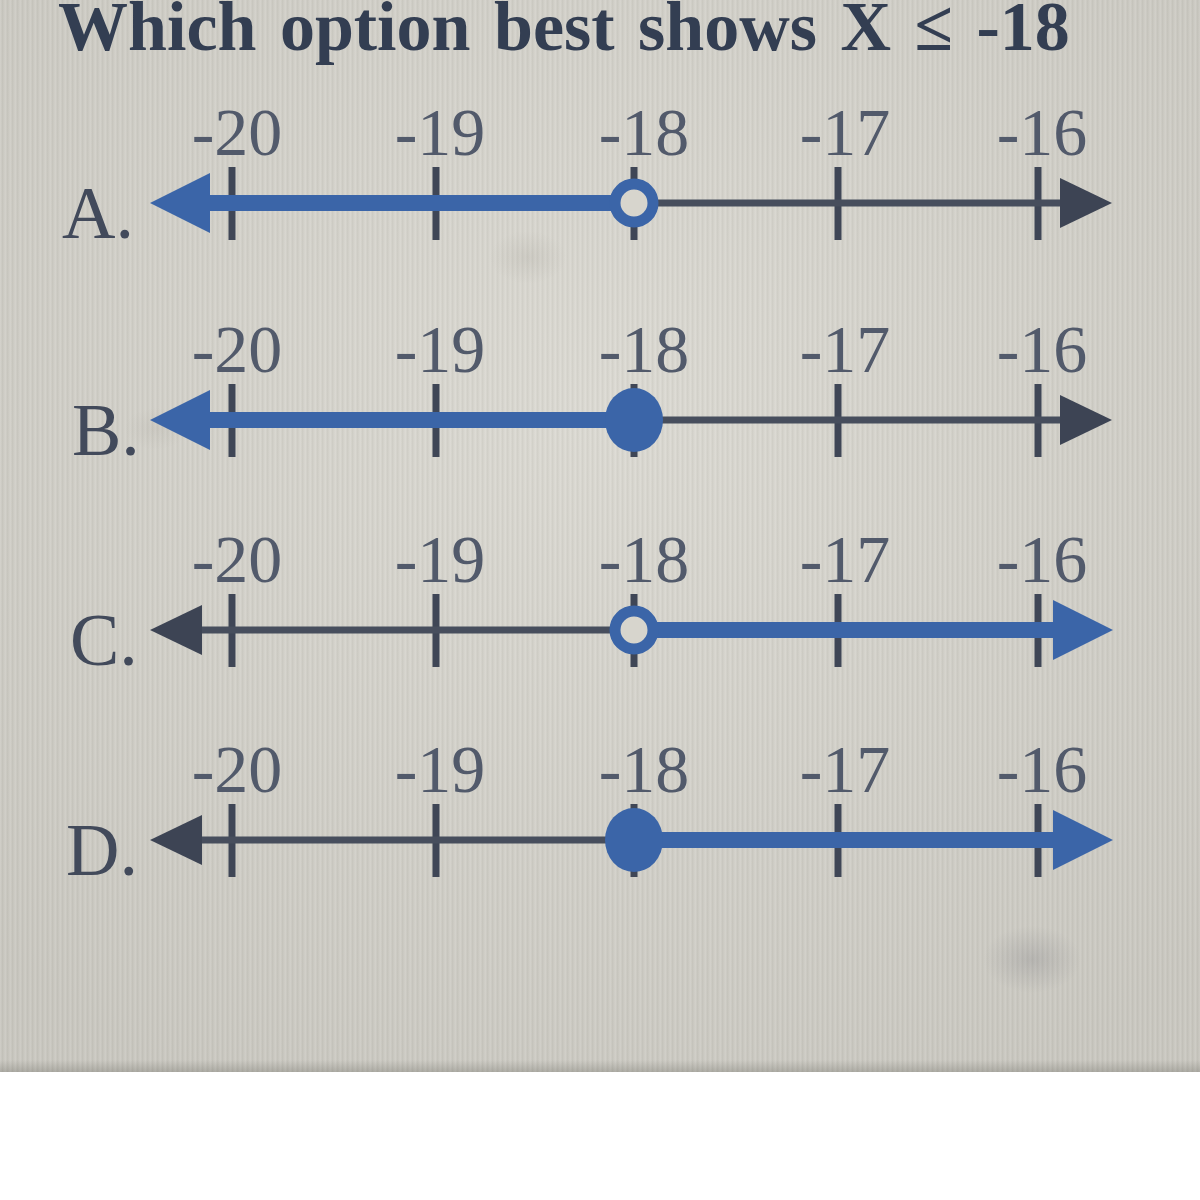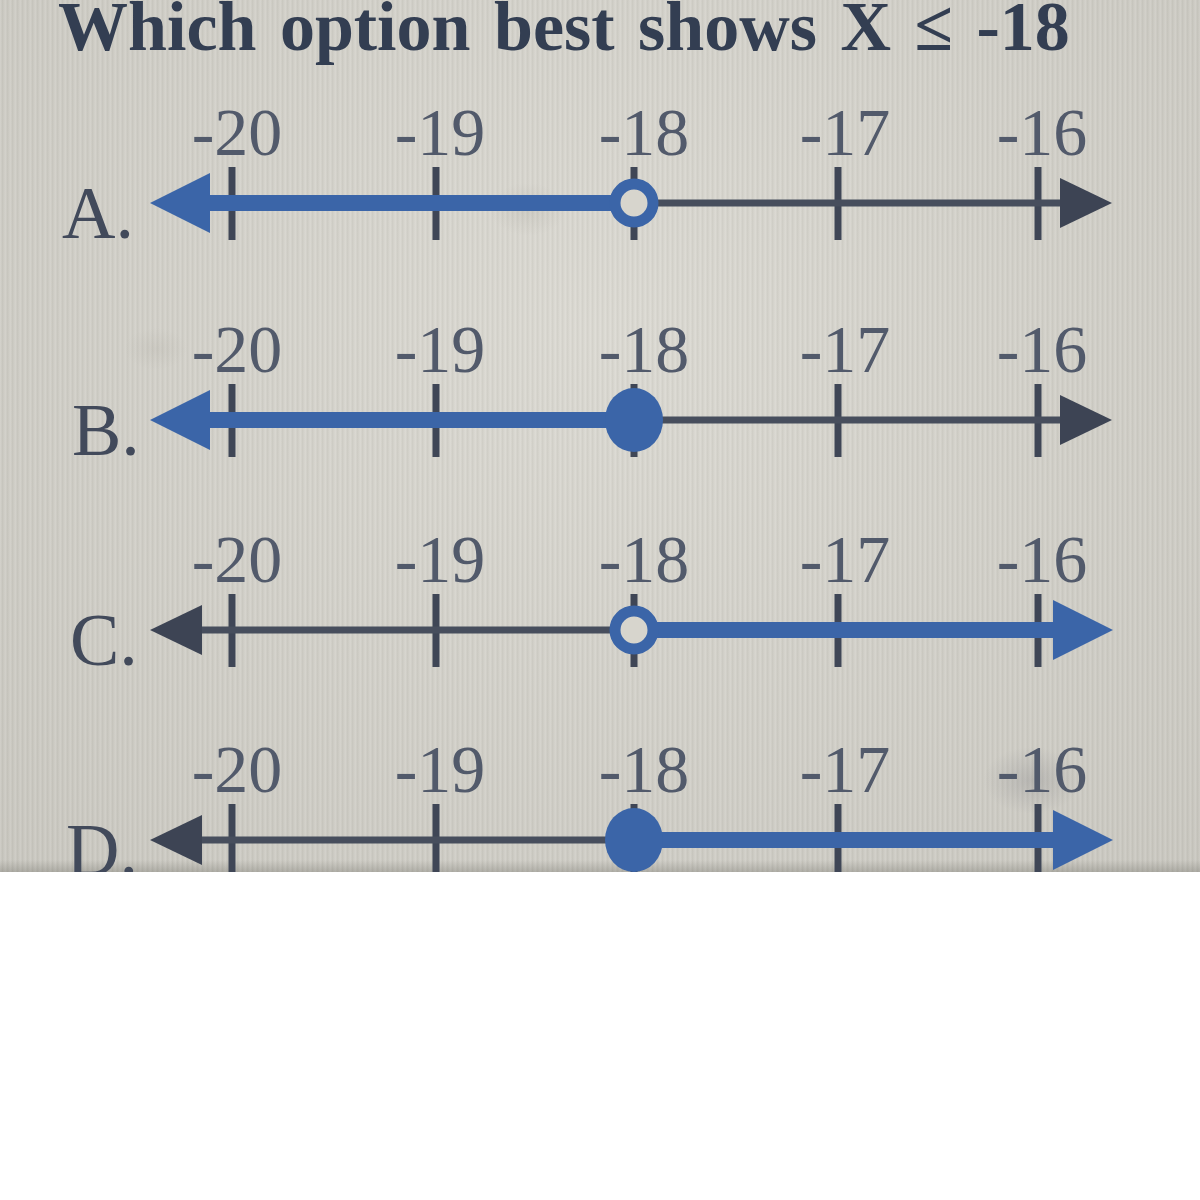--- a/index.html
+++ b/index.html
@@ -1,18 +1,18 @@
 <!DOCTYPE html>
 <html style="--shaded-blue: #3b65a8; --line-dark: #474e5d; --arrow-dark: #3d4454; --tick-dark: #3f4656; --label-text: #525a6b; --letter-text: #424a5b; --title-text: #333e52; --background: #d7d5cd;"><head>
 <meta charset="utf-8">
 <style>
   html,body{margin:0;padding:0;}
   body{width:1200px;height:1200px;overflow:hidden;font-family:"Liberation Serif","DejaVu Serif",serif;}
   .screen{
-    position:relative;width:1200px;height:872px;overflow:hidden;
+    position:relative;width:1200px;height:1072px;overflow:hidden;
     background-color:var(--background,#d7d5cd);
     background-image:
       radial-gradient(ellipse 70px 48px at 86% 89.5%, rgba(95,95,105,0.20), rgba(95,95,105,0) 70%),
       radial-gradient(ellipse 55px 38px at 44% 24%, rgba(125,120,110,0.12), rgba(125,120,110,0) 70%),
       radial-gradient(ellipse 45px 30px at 13% 40%, rgba(125,120,110,0.09), rgba(125,120,110,0) 70%),
       linear-gradient(0deg, rgba(60,60,52,0.22) 0px, rgba(60,60,52,0) 12px),
       radial-gradient(ellipse 900px 800px at 50% 38%, rgba(255,255,255,0.10), rgba(30,30,30,0.07) 95%),
       repeating-linear-gradient(90deg,
         rgba(255,255,255,0.10) 0px, rgba(255,255,255,0.10) 1px,
         rgba(70,70,58,0.055) 2px, rgba(70,70,58,0.055) 3px,

